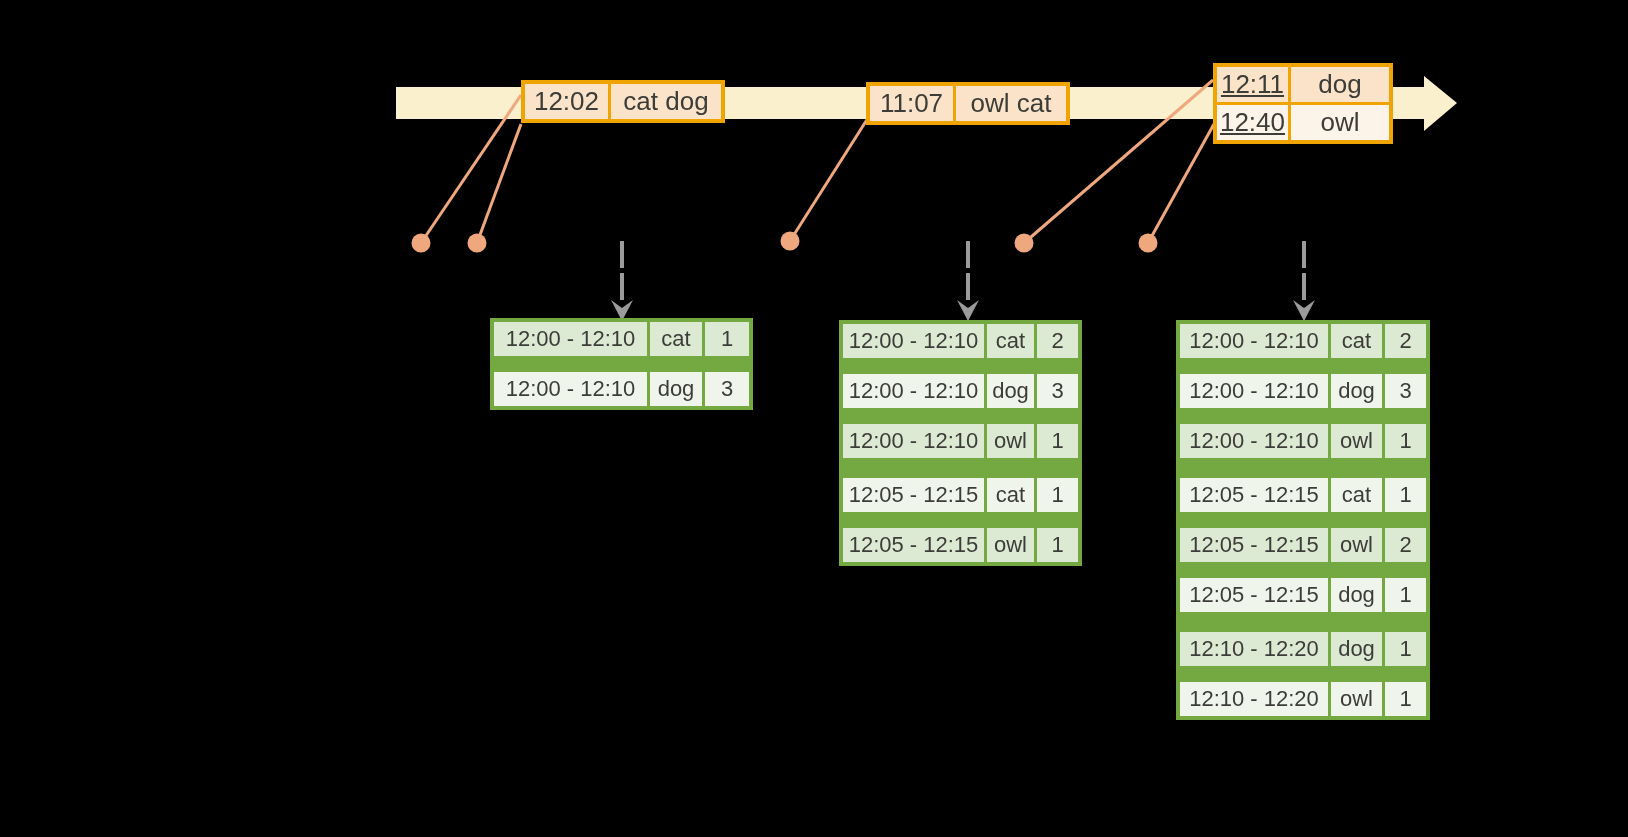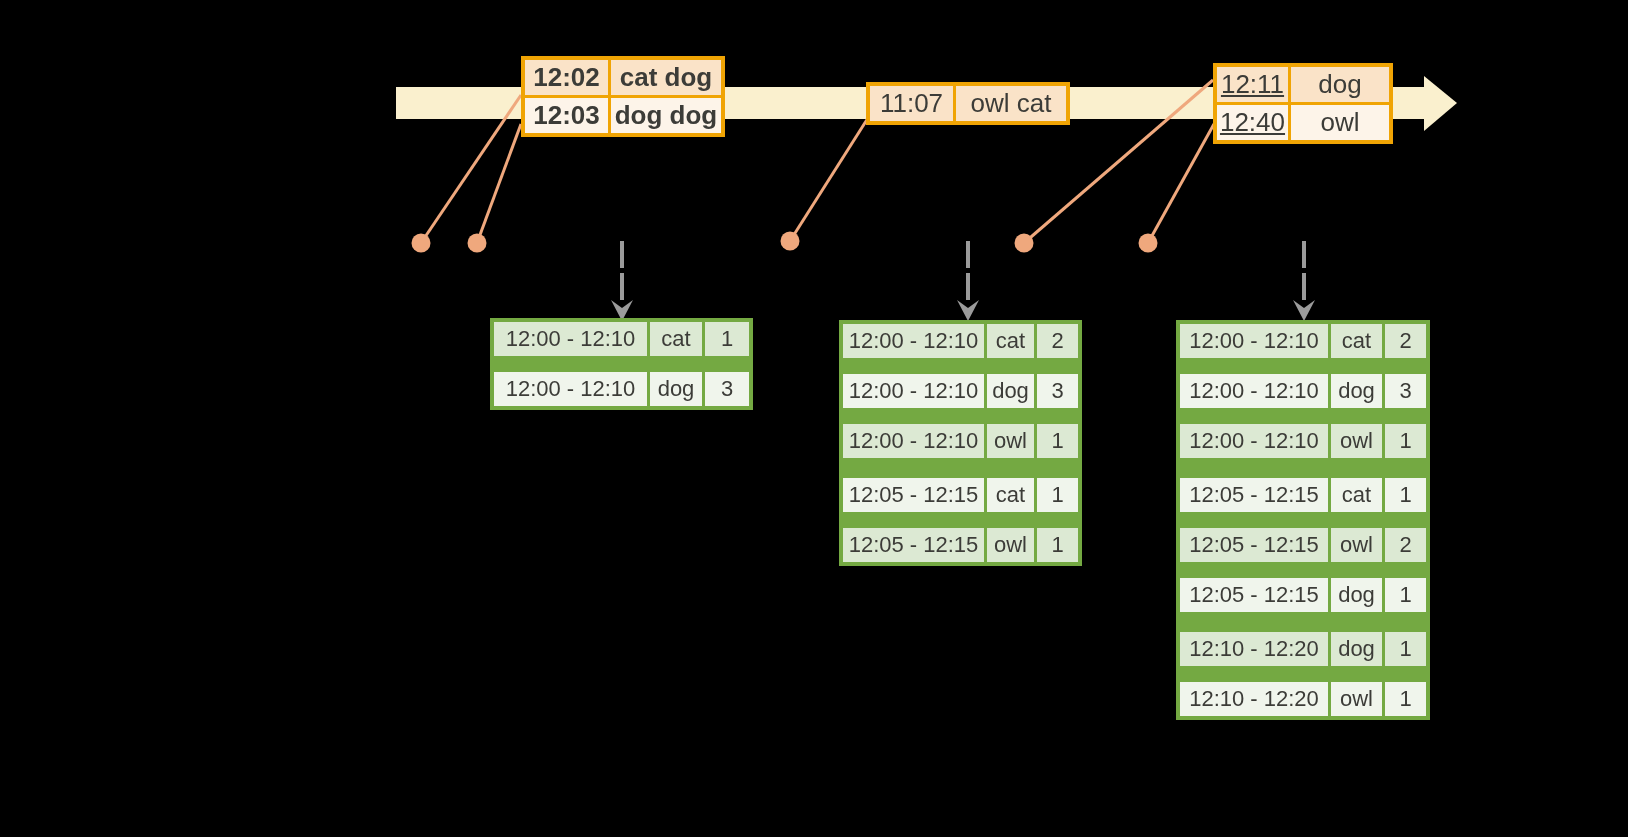--- a/index.html
+++ b/index.html
@@ -10,21 +10,21 @@
   .canvas svg { position:absolute; left:0; top:0; }
 
   
   .et { position:absolute; background:#F0A404; padding:4px;
         display:flex; flex-direction:column; gap:3px; }
   .et .r { display:flex; gap:3px; }
   .et .c { display:flex; align-items:center; justify-content:center;
            height:35px; font-size:26px; color:#3C3C38; }
   .rh .c { background:#FAE3C8; }
   .rw .c { background:#FDF4E9; }
-  .et1 { left:521px; top:56px;font-weight:bold; }
+  .et1 { left:521px; top:80px; }
   .et2 { left:866px; top:82px; }
   .et3 { left:1213px; top:63px; }
   .et1 .time,  .et2 .time  { width:83px; }
   .et1 .words, .et2 .words { width:110px; }
   .et3 .time  { width:71px;text-decoration:underline; }
   .et3 .words { width:98px; }
 
   
   .gt { position:absolute; background:#74A942; padding:4px;
         display:flex; flex-direction:column; gap:16px; }
@@ -75,24 +75,20 @@
       <polygon points="611,300 622,308 633,300 622,321"></polygon>
       <polygon points="957,300 968,308 979,300 968,321"></polygon>
       <polygon points="1293,300 1304,308 1315,300 1304,321"></polygon>
     </g>
   </svg>
 
   <div class="et et1">
     <div class="r rh">
       <div class="c time">12:02</div>
       <div class="c words">cat dog</div>
-    </div>
-    <div class="r rw">
-      <div class="c time">12:03</div>
-      <div class="c words">dog dog</div>
     </div>
   </div>
 
   <div class="et et2">
     <div class="r rh">
       <div class="c time">11:07</div>
       <div class="c words">owl cat</div>
     </div>
   </div>
 

